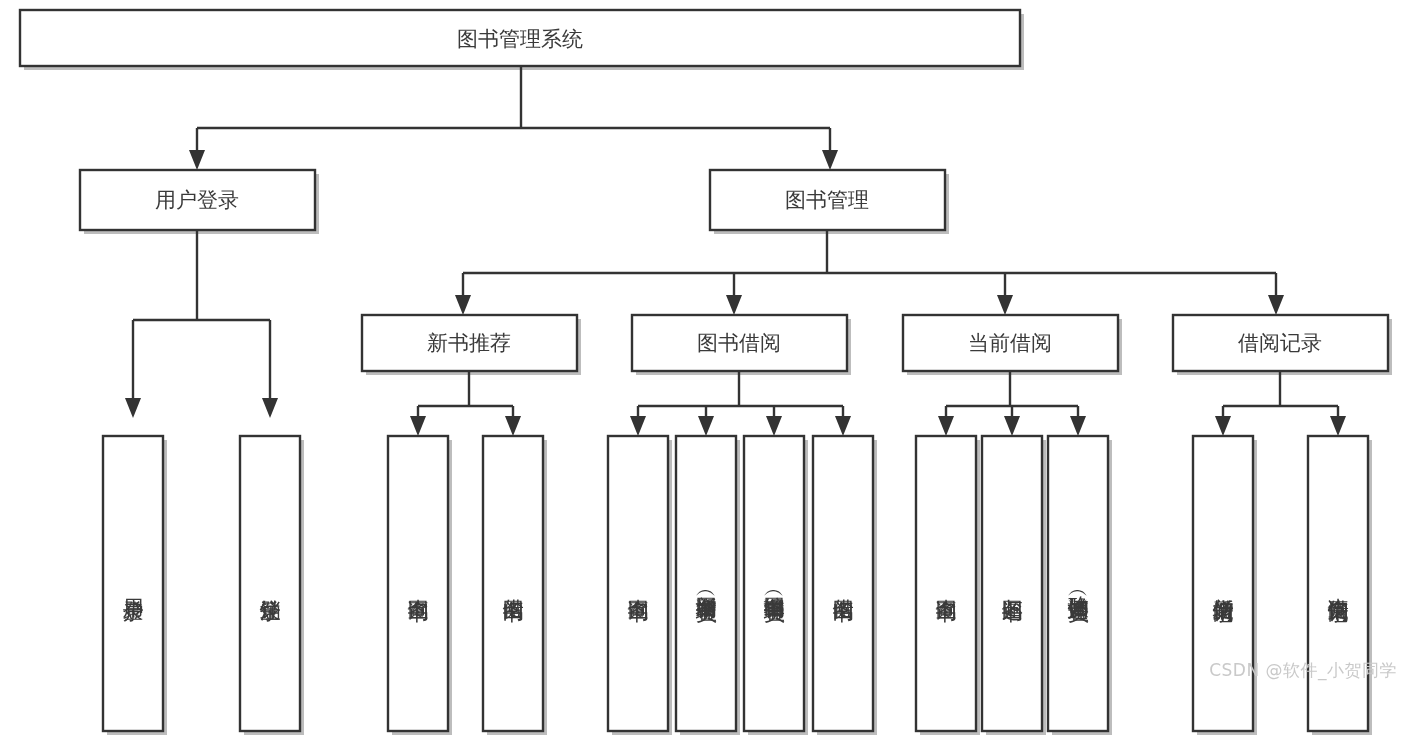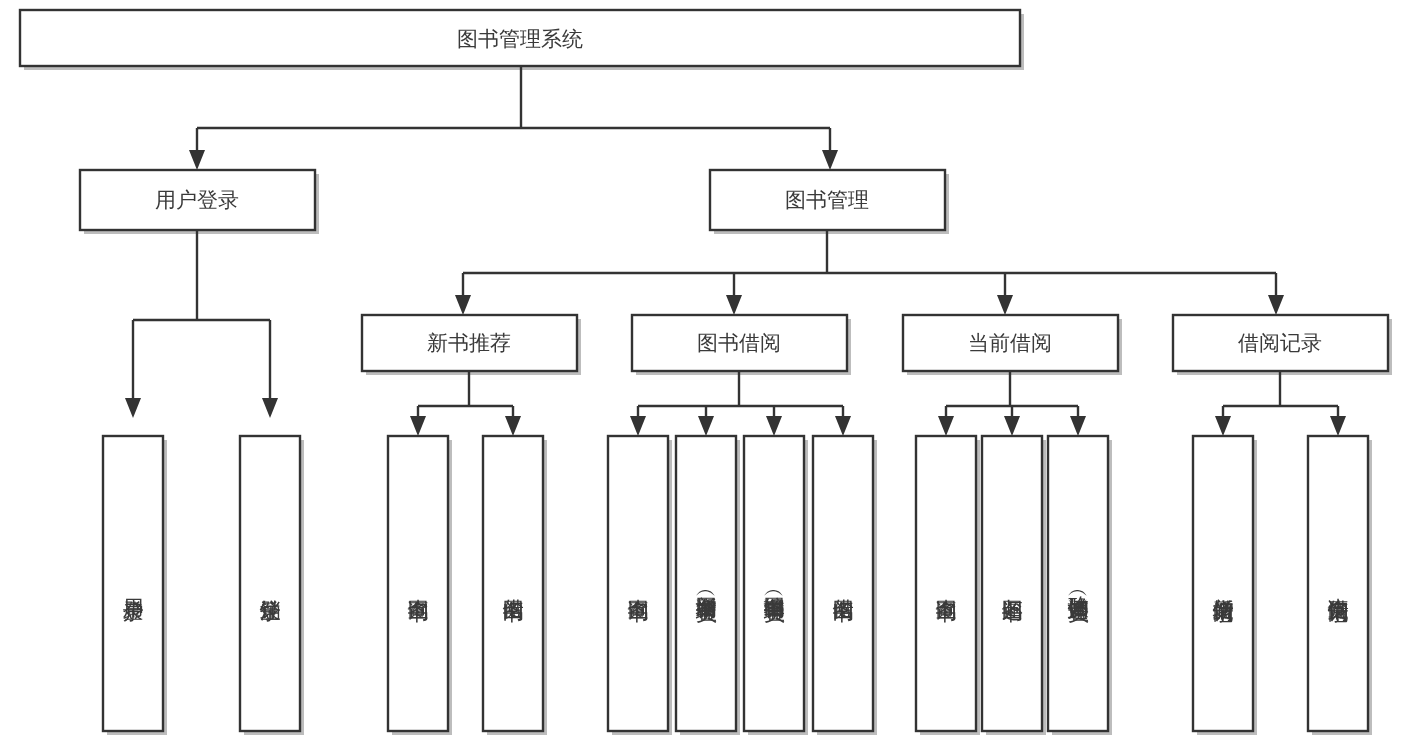--- a/index.html
+++ b/index.html
@@ -274,13 +274,14 @@
   <span class="leaf-label" style="left: 744px; top: 436px; width: 60px; height: 295px; display: flex; align-items: center; justify-content: center;">编辑图书（管理员）</span>
   <span class="leaf-label" style="left: 813px; top: 436px; width: 60px; height: 295px; display: flex; align-items: center; justify-content: center;">借阅图书</span>
 
   <span class="leaf-label" style="left: 916px; top: 436px; width: 60px; height: 295px; display: flex; align-items: center; justify-content: center;">查询图书</span>
   <span class="leaf-label" style="left: 982px; top: 436px; width: 60px; height: 295px; display: flex; align-items: center; justify-content: center;">归还图书</span>
   <span class="leaf-label" style="left: 1048px; top: 436px; width: 60px; height: 295px; display: flex; align-items: center; justify-content: center;">确认归还（管理员）</span>
 
   <span class="leaf-label" style="left: 1193px; top: 436px; width: 60px; height: 295px; display: flex; align-items: center; justify-content: center;">新增借阅记录</span>
   <span class="leaf-label" style="left: 1308px; top: 436px; width: 60px; height: 295px; display: flex; align-items: center; justify-content: center;">查询借阅记录</span>
 
+  <div id="watermark">CSDN @软件_小贺同学</div>
 </div>
 
 </body></html>

